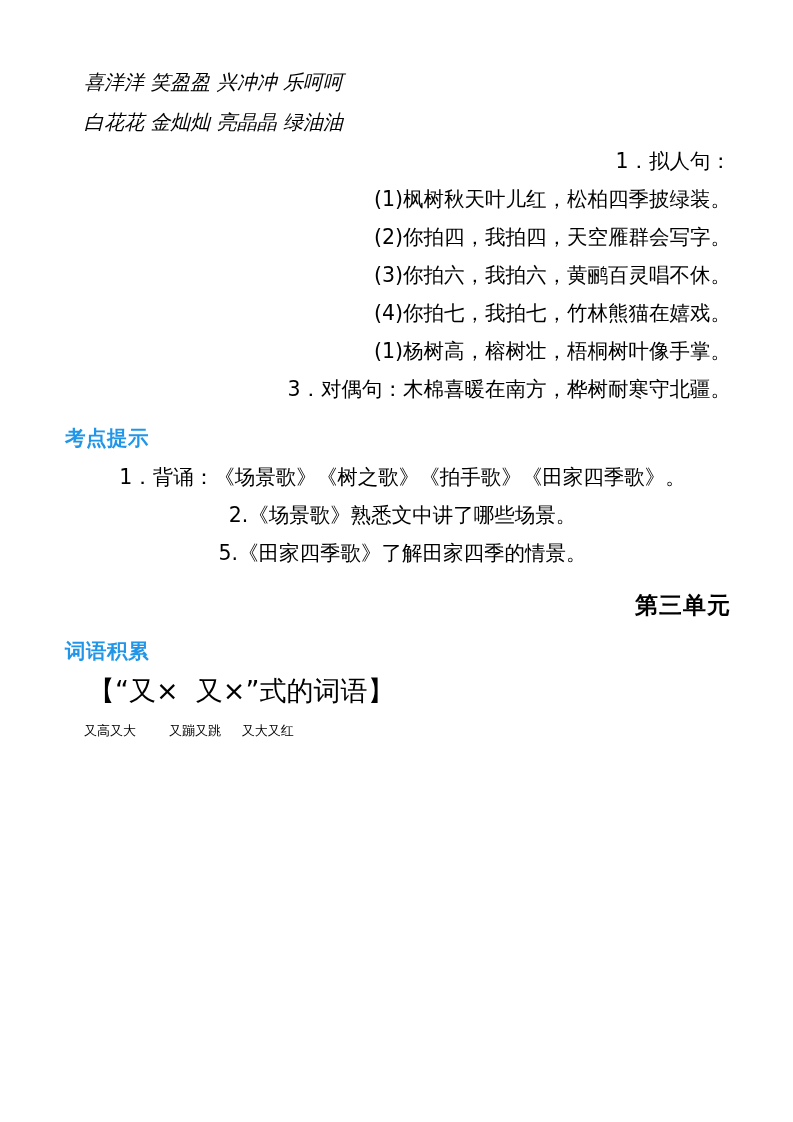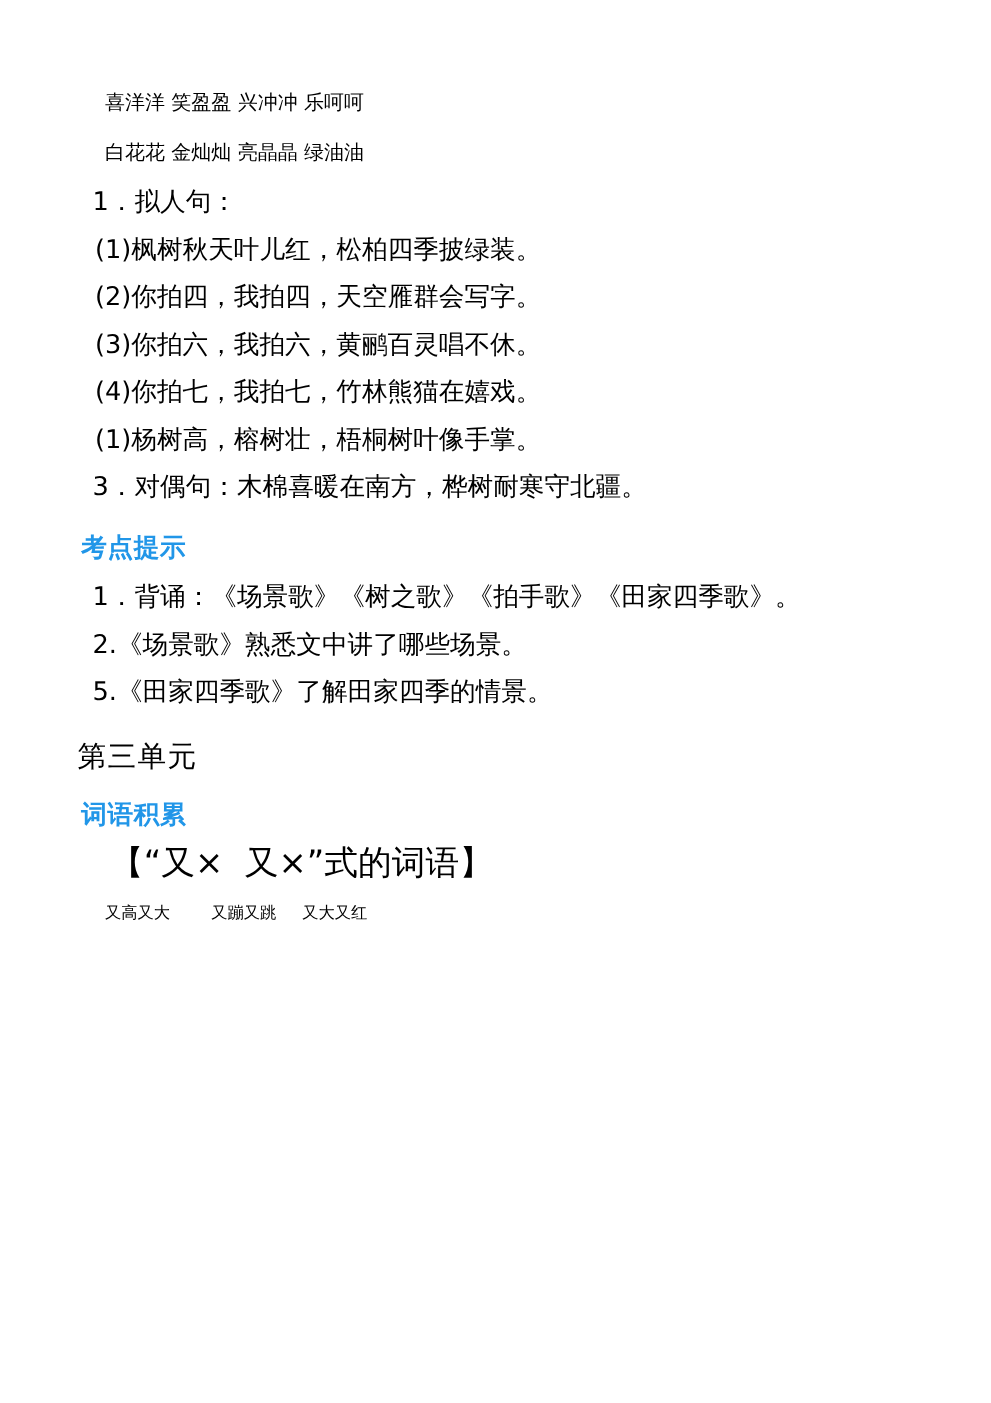--- a/index.html
+++ b/index.html
@@ -27,61 +27,64 @@
     font-weight: bold;
     font-size: 20.5px;
     letter-spacing: 0.5px;
     margin: 16px 0 6px 0;
     padding-left: 3px;
   }
   .line {
     font-size: 20.5px;
     line-height: 38px;
     white-space: pre;
+    text-align: right;
   }
   .indent2 {
     padding-left: 14px;
   }
   .indent-num {
     padding-left: 12px;
   }
   .unit-title {
-    text-align: left;
+    text-align: right;
     font-size: 23px;
-    font-weight: normal;
+    font-weight: bold;
     margin: 18px 0 10px 0;
     letter-spacing: 1px;
   }
   .wrap-line {
     font-size: 20.5px;
     line-height: 38px;
     padding-left: 12px;
     text-indent: 0;
+    text-align: center;
   }
   .wrap-line .cont {
     display: block;
     padding-left: 33px;
   }
   .words-row {
     font-size: 13px;
     line-height: 40px;
     padding-left: 22px;
     white-space: pre;
   }
   .bracket-line {
     font-size: 27px;
     line-height: 40px;
     padding-left: 26px;
     white-space: pre;
   }
   .top-words {
-    font-size: 16px;
+    font-size: 20px;
     line-height: 40px;
     padding-left: 22px;
     white-space: pre;
+    font-style: italic;
   }
 </style>
 </head>
 <body>
 
 <div class="page">
 
   <div>
     <div class="top-words">喜洋洋 笑盈盈 兴冲冲 乐呵呵</div>
     <div class="top-words">白花花 金灿灿 亮晶晶 绿油油</div>

